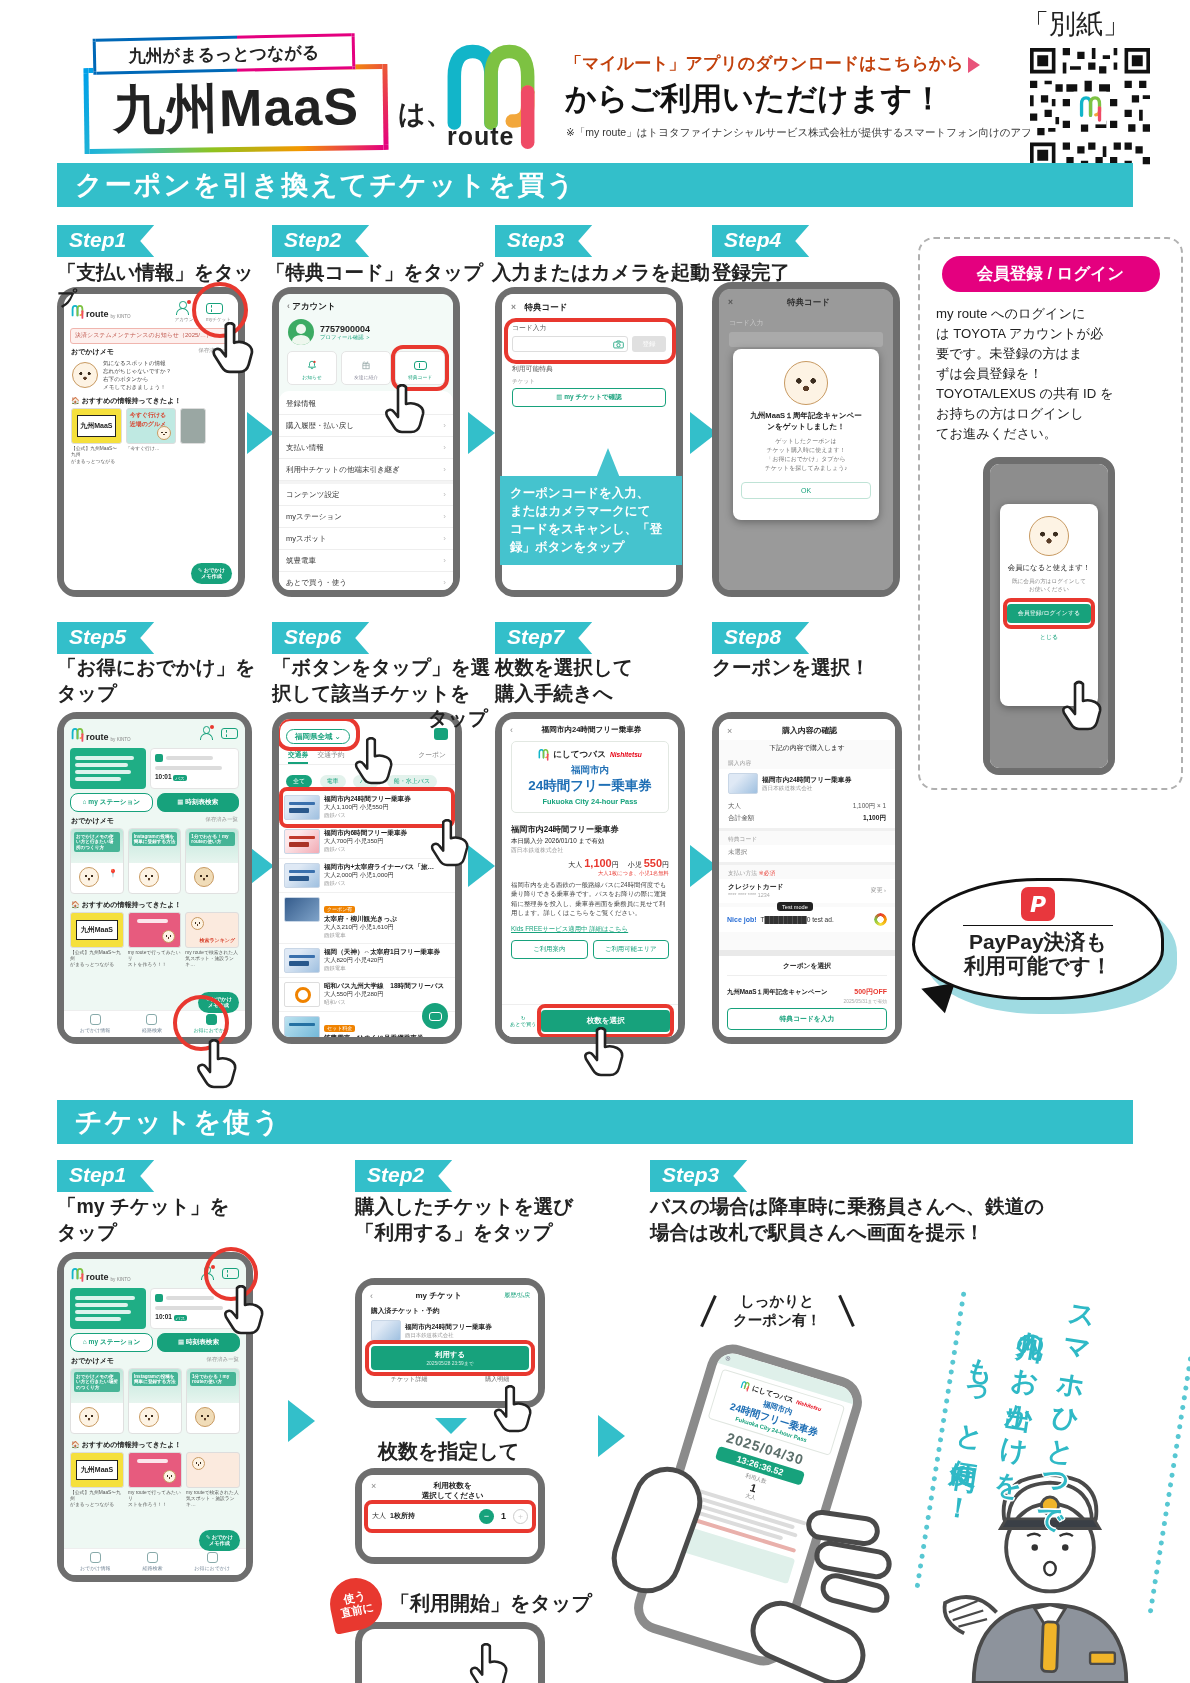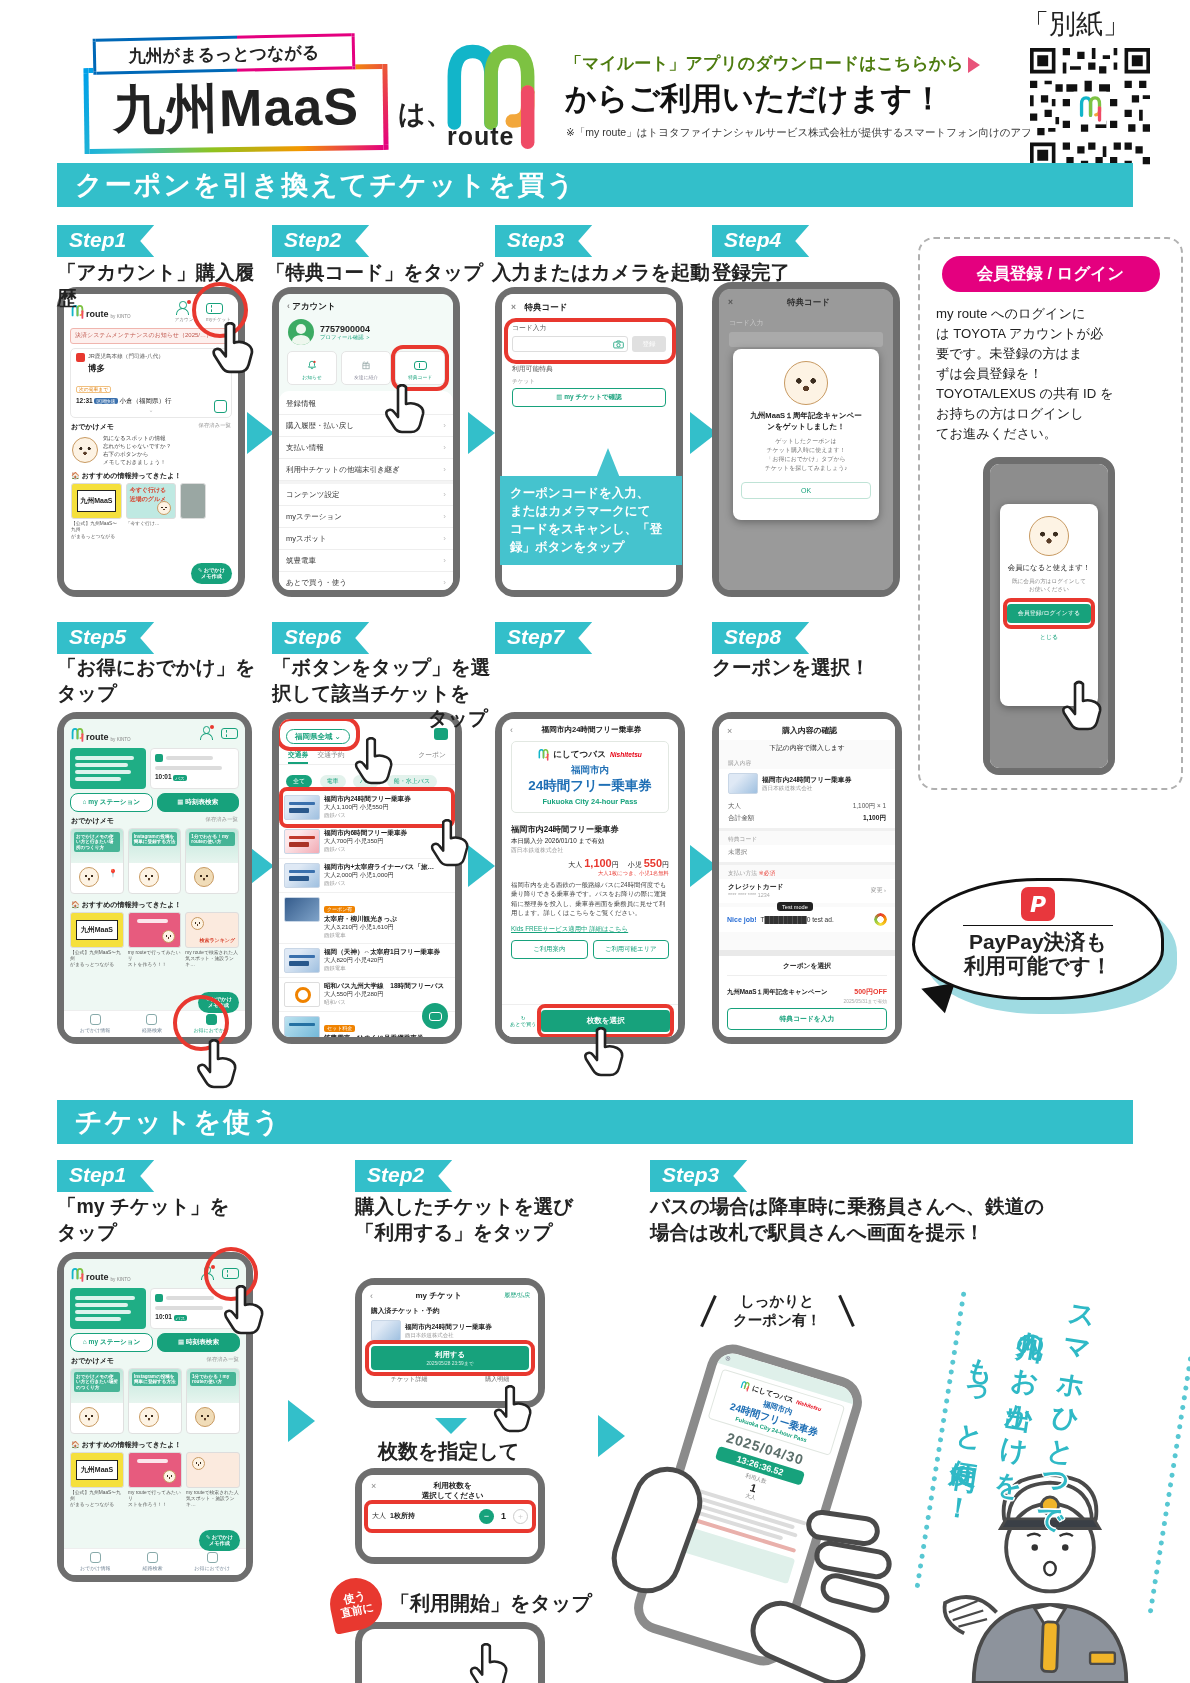--- a/index.html
+++ b/index.html
@@ -88,21 +88,21 @@
     <span style="font-size:17px;font-weight:bold" data-bind="header.tagline">九州がまるっとつながる</span>
   </div>
   <div class="abs" style="left:84px;top:66px;width:304px;height:86px;background:#fff;border:5px solid;border-image:linear-gradient(120deg,#00a0e9,#33bfca,#8fc31f,#f39800,#e4007f) 1;display:flex;align-items:center;justify-content:center;transform:rotate(-0.8deg)">
     <span style="font-size:52px;font-weight:900;letter-spacing:1px" data-bind="header.brand">九州MaaS</span>
   </div>
   <div class="abs" style="left:398px;top:96px;font-size:27px;font-weight:bold" data-bind="header.wa">は、</div>
   <svg class="abs" viewBox="0 0 50 58" style="left:441px;top:38px;width:100px;height:112px">
       <use href="#mmark"></use>
     </svg>
   <div class="abs" style="left:447px;top:122px;font-size:25px;font-weight:bold;letter-spacing:1px" data-bind="header.route_word">route</div>
-  <div class="abs" style="left:565px;top:52px;font-size:17px;font-weight:bold;color:#4d7c0f">
+  <div class="abs" style="left:565px;top:52px;font-size:17px;font-weight:bold;color:#c2410c">
     <span data-bind="header.download_line">「マイルート」アプリのダウンロードはこちらから</span><span class="pink-arrow"></span>
   </div>
   <div class="abs" style="left:565px;top:78px;font-size:31px;font-weight:900;color:#111" data-bind="header.use_line">からご利用いただけます！</div>
   <div class="abs" style="left:566px;top:126px;font-size:10.5px;color:#333" data-bind="header.note">※「my route」はトヨタファイナンシャルサービス株式会社が提供するスマートフォン向けのアプリです。</div>
   <div class="abs" style="left:1022px;top:6px;font-size:27px" data-bind="header.attachment">「別紙」</div>
   <svg class="abs" viewBox="0 0 33 33" style="left:1030px;top:48px;width:120px;height:120px">
     <rect x="0" y="0" width="33" height="33" fill="#fff"></rect>
     <g class="qr-cell">
       <path d="M0 0h7v7h-7z M26 0h7v7h-7z M0 26h7v7h-7z" fill="#111"></path>
       <path d="M1 1h5v5h-5z M27 1h5v5h-5z M1 27h5v5h-5z" fill="#fff"></path>
@@ -115,21 +115,21 @@
         <use href="#mmark"></use>
       </g>
   </svg>
 
   <div class="tealband" style="top:163px" data-bind="banner_buy">クーポンを引き換えてチケットを買う</div>
 
   <div class="step-badge" style="left:57px;top:225px" data-bind="steps_buy.0.badge">Step1</div>
   <div class="step-badge" style="left:272px;top:225px" data-bind="steps_buy.1.badge">Step2</div>
   <div class="step-badge" style="left:495px;top:225px" data-bind="steps_buy.2.badge">Step3</div>
   <div class="step-badge" style="left:712px;top:225px" data-bind="steps_buy.3.badge">Step4</div>
-  <div class="caption" style="left:57px;top:260px;width:215px" data-bind="steps_buy.0.caption">「アカウント」購入履歴</div>
+  <div class="caption" style="left:57px;top:260px;width:215px" data-bind="steps_buy.0.caption">「支払い情報」をタップ</div>
   <div class="caption" style="left:266px;top:260px;width:220px" data-bind="steps_buy.1.caption">「特典コード」をタップ</div>
   <div class="caption" style="left:492px;top:260px;width:225px" data-bind="steps_buy.2.caption">入力またはカメラを起動</div>
   <div class="caption" style="left:712px;top:260px;width:200px" data-bind="steps_buy.3.caption">登録完了</div>
 
   <div class="arrow" style="left:247px;top:412px"></div>
   <div class="arrow" style="left:468px;top:412px"></div>
   <div class="arrow" style="left:690px;top:412px"></div>
 
   <div class="phone" style="left:57px;top:287px;width:188px;height:310px">
     <div class="screen">
@@ -140,33 +140,20 @@
             </svg>
           <b style="font-size:9px" data-bind="app.home.route">route</b>
           <span style="font-size:4.6px;color:#888" data-bind="app.home.by">by KINTO</span>
         </span>
         <span style="display:flex;gap:8px;align-items:center">
           <span><span class="icoP"><span class="reddot"></span></span><div class="iclab" data-bind="app.home.icon1">アカウント</div></span>
           <span><span class="icoT"></span><div class="iclab" data-bind="app.home.icon2">myチケット</div></span>
         </span>
       </div>
       <div style="margin:1px 6px;border:.7px solid #f0b5ae;background:#fdf0ee;color:#c0564c;font-size:6px;padding:2.5px 4px;border-radius:3px" data-bind="app.home.notice">決済システムメンテナンスのお知らせ（2025/…）</div>
-      <div style="margin:4px 6px;border:.7px solid #e8e8e8;border-radius:5px;padding:4px 5px;position:relative">
-        <div style="display:flex;gap:3px;align-items:center">
-          <span style="width:9px;height:9px;background:#e8382f;border-radius:2px;display:inline-block"></span>
-          <span style="font-size:5.6px;color:#555" data-bind="app.home.line">JR鹿児島本線（門司港-八代）</span>
-        </div>
-        <div style="font-size:8.5px;font-weight:bold;margin:1px 0 2px 12px" data-bind="app.home.station">博多</div>
-        <span style="font-size:4.8px;color:#e07b00;border:.6px solid #f0c080;border-radius:2px;padding:0 2px" data-bind="app.home.next">次の発車まで</span>
-        <div style="font-size:6.5px;margin-top:2px"><b data-bind="app.home.time">12:31</b>
-          <span style="background:#3a70ad;color:#fff;font-size:4.8px;border-radius:2px;padding:.5px 2px" data-bind="app.home.train_type">区間快速</span>
-          <span data-bind="app.home.dest">小倉（福岡県）行</span></div>
-        <div style="position:absolute;right:4px;bottom:4px;width:13px;height:13px;border:1.4px solid #17a27c;border-radius:3px"></div>
-        <div style="text-align:center;color:#bbb;font-size:6px">⌄</div>
-      </div>
       <div style="display:flex;justify-content:space-between;margin:3px 7px 2px">
         <b style="font-size:7px" data-bind="app.home.memo">おでかけメモ</b>
         <span style="font-size:5.4px;color:#999" data-bind="app.home.saved">保存済み一覧</span>
       </div>
       <div style="display:flex;gap:5px;margin:2px 8px;align-items:center">
         <div class="dog" style="width:26px;height:26px">
             <i class="f"></i>
           </div>
         <div class="stext" style="font-size:5.6px" data-bind="app.home.tip">気になるスポットの情報
 忘れがちじゃないですか？
@@ -367,20 +354,22 @@
 
   <div class="step-badge" style="left:57px;top:622px" data-bind="steps_buy.4.badge">Step5</div>
   <div class="step-badge" style="left:272px;top:622px" data-bind="steps_buy.5.badge">Step6</div>
   <div class="step-badge" style="left:495px;top:622px" data-bind="steps_buy.6.badge">Step7</div>
   <div class="step-badge" style="left:712px;top:622px" data-bind="steps_buy.7.badge">Step8</div>
   <div class="caption" style="left:57px;top:655px;width:215px" data-bind="steps_buy.4.caption">「お得におでかけ」を
 タップ</div>
   <div class="caption" style="left:272px;top:655px;width:220px" data-bind="steps_buy.5.caption">「ボタンをタップ」を選
 択して該当チケットを
 　　　　　　　　タップ</div>
+  <div class="caption" style="left:495px;top:655px;width:220px" data-bind="steps_buy.6.caption">枚数を選択して
+購入手続きへ</div>
   <div class="caption" style="left:712px;top:655px;width:210px" data-bind="steps_buy.7.caption">クーポンを選択！</div>
 
   <div class="arrow" style="left:247px;top:845px"></div>
   <div class="arrow" style="left:468px;top:845px"></div>
   <div class="arrow" style="left:690px;top:845px"></div>
 
   <div class="phone" style="left:57px;top:712px;width:195px;height:332px">
     <div class="screen" style="background:#eef8f3">
       <div class="phead">
         <span style="display:flex;align-items:flex-end;gap:2px">

